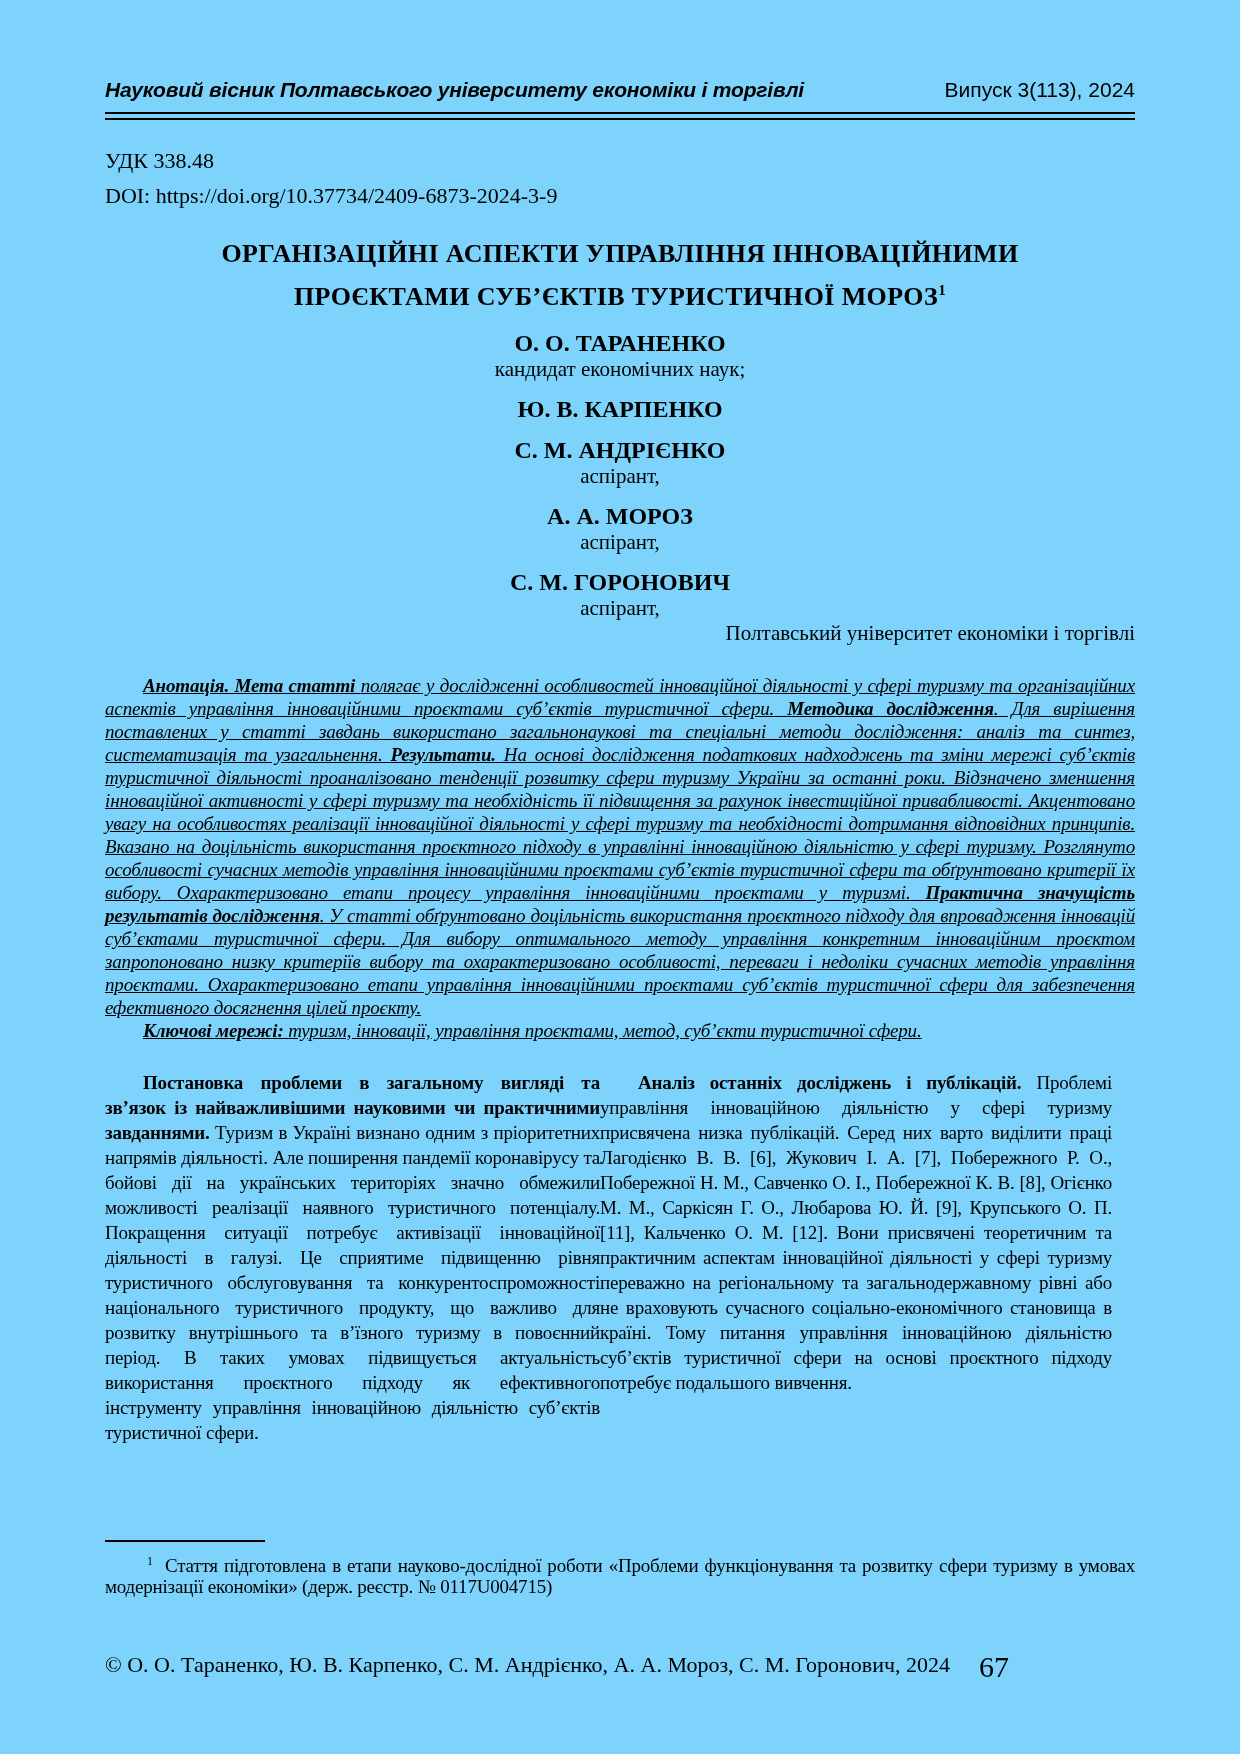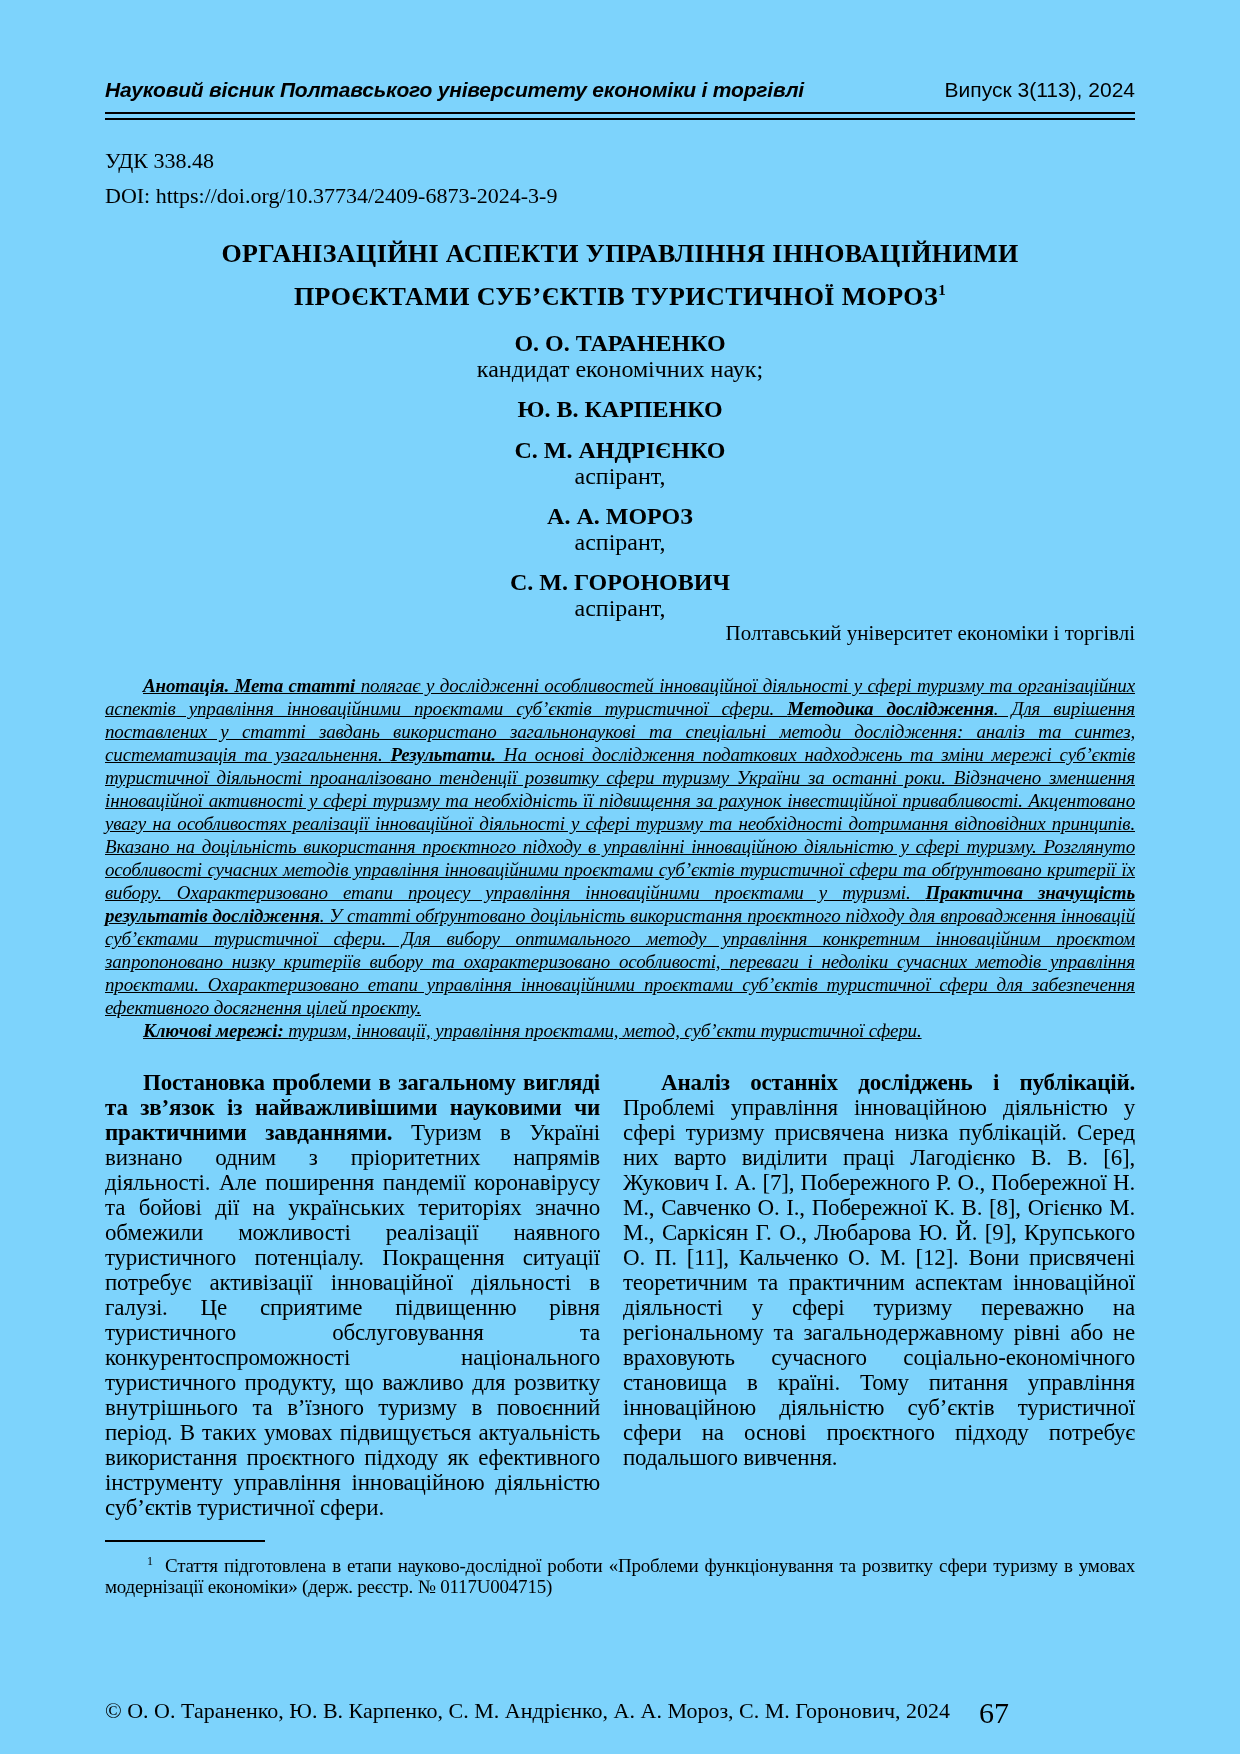--- a/index.html
+++ b/index.html
@@ -18,42 +18,42 @@
   .double-rule { margin-top:10px; height:4px; border-top:2px solid #000; border-bottom:2px solid #000; }
   .udc { margin-top:28px; font-size:22px; }
   .doi { margin-top:9px; font-size:22px; }
   .title {
     margin-top:26px; text-align:center; font-weight:bold;
     font-size:26px; line-height:37px; letter-spacing:0.4px;
   }
   .title sup { font-size:15px; }
   .authors { text-align:center; margin-top:14px; }
   .author-name { font-size:24px; font-weight:bold; line-height:28px; margin-top:13px; }
-  .author-role { font-size:24px; line-height:25px; }
+  .author-role { font-size:21px; line-height:25px; }
   .affiliation { font-size:21px; line-height:25px;text-align:right; }
   .abstract {
     margin-top:28px; font-style:italic; font-size:19px; line-height:23px;
     letter-spacing:-0.15px; text-align:justify;text-decoration:underline;
   }
   .abstract p { margin:0; text-indent:38px; }
   .run-b { font-weight:bold; }
   .columns {
-    margin-top:28px; display:grid; grid-template-columns:495px 512px; column-gap:23px;
-    font-size:23px; line-height:25px; letter-spacing:-0.2px; text-align:justify;
+    margin-top:28px; display:grid; grid-template-columns:495px 512px; 
+    font-size:19px; line-height:25px; letter-spacing:-0.2px; text-align:justify;
   }
   .columns p { margin:0; text-indent:38px; }
   .footnote {
     position:absolute; top:1540px; left:105px; right:105px;
     font-size:19px; line-height:21px; text-align:justify; letter-spacing:-0.2px;
   }
   .footnote-rule { width:160px; border-top:2px solid #000; margin-bottom:9px; }
   .footnote-text { text-indent:42px; margin:0; }
   .footnote-text sup { font-size:12px; }
   .footer {
-    position:absolute; top:1698px; left:105px; right:105px;
+    position:absolute; top:1652px; left:105px; right:105px;
     display:flex; justify-content:space-between; align-items:flex-start;
   }
   .copyright { font-size:22px; }
   .pageno { font-size:30px; line-height:30px; margin-right:126px; }
 </style>
 </head>
 <body>
 
 <div class="page">
 

